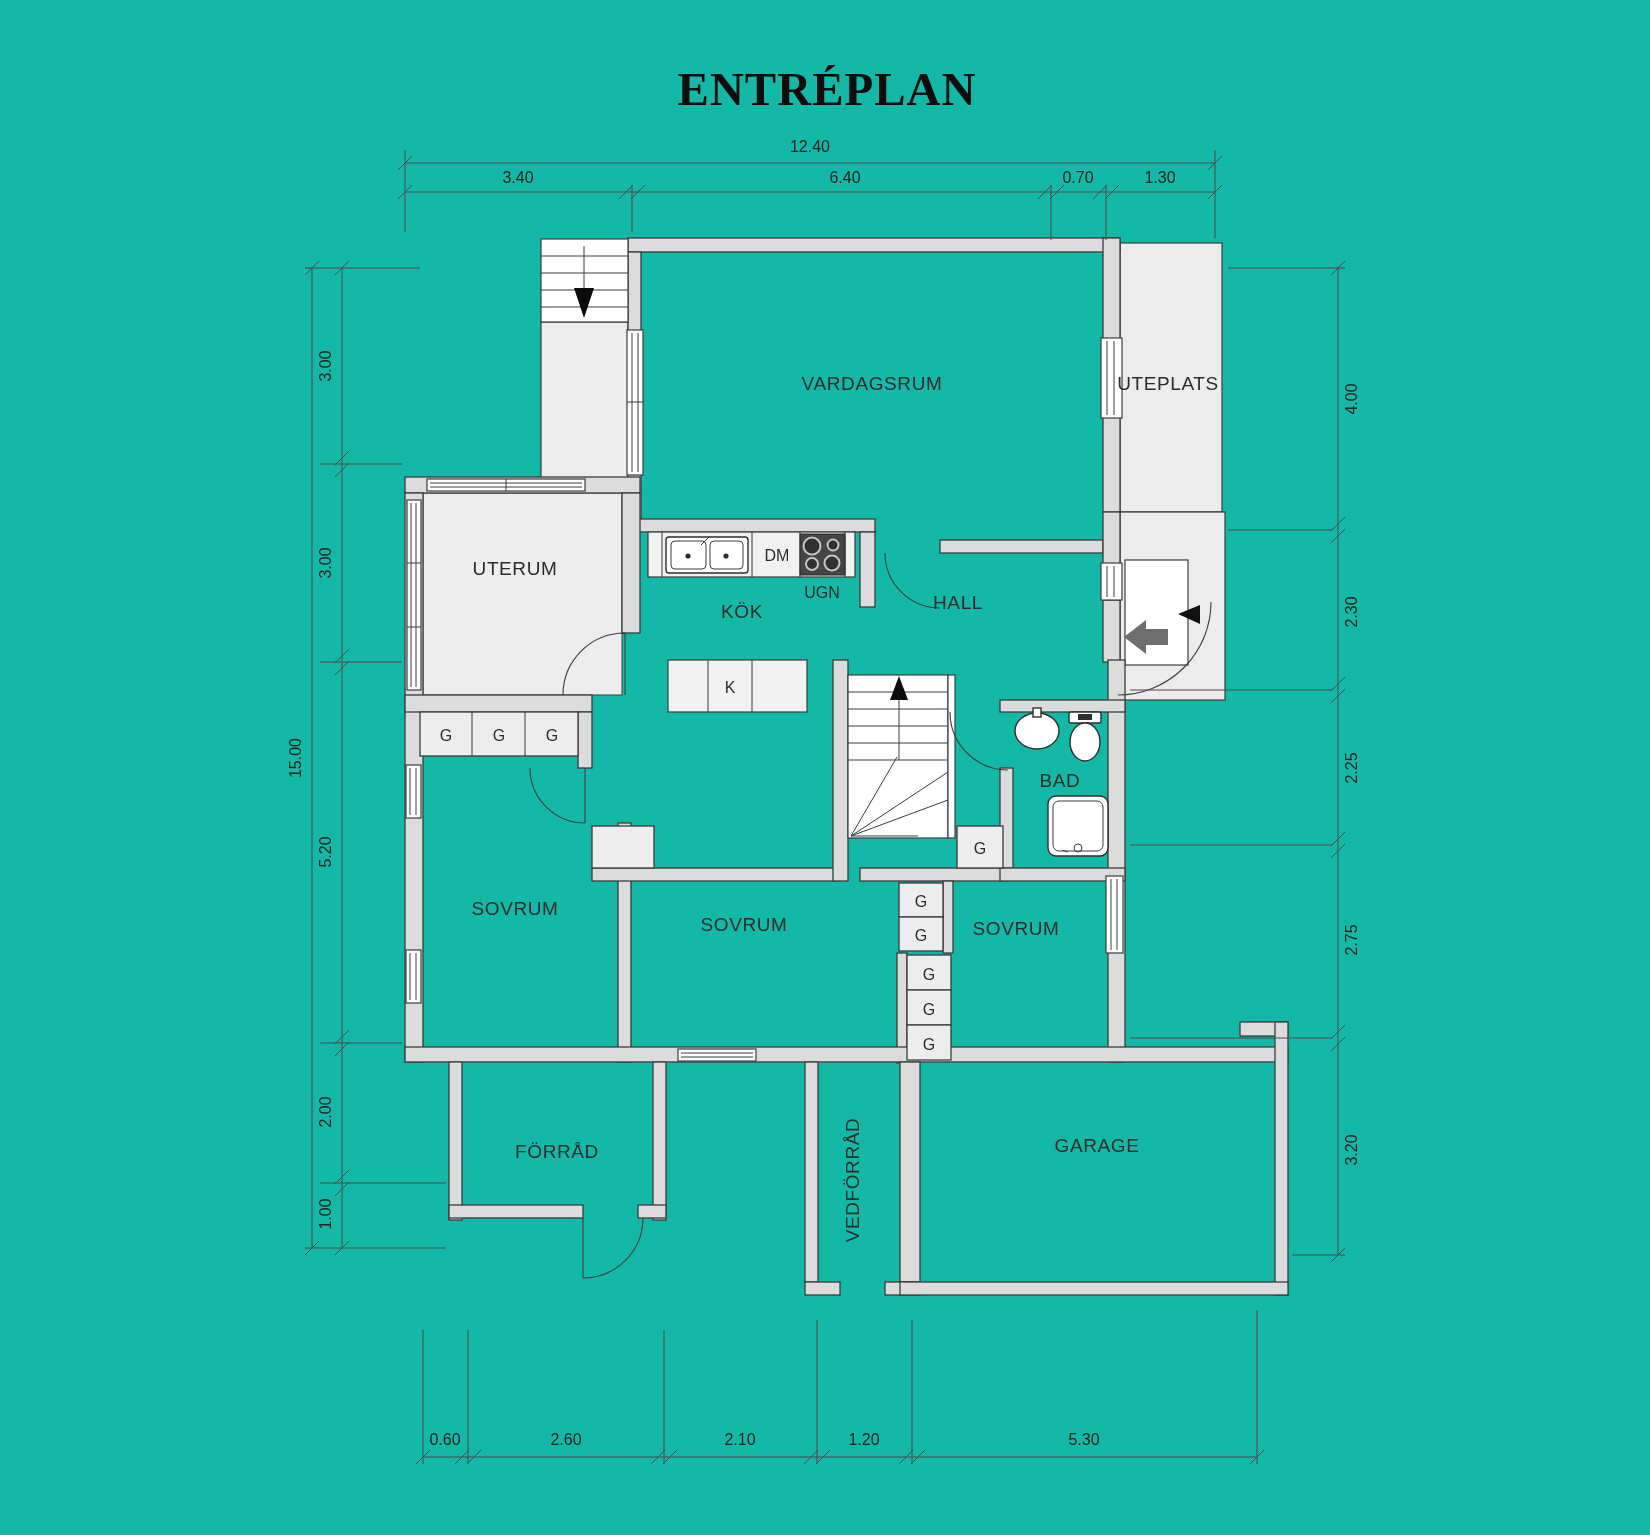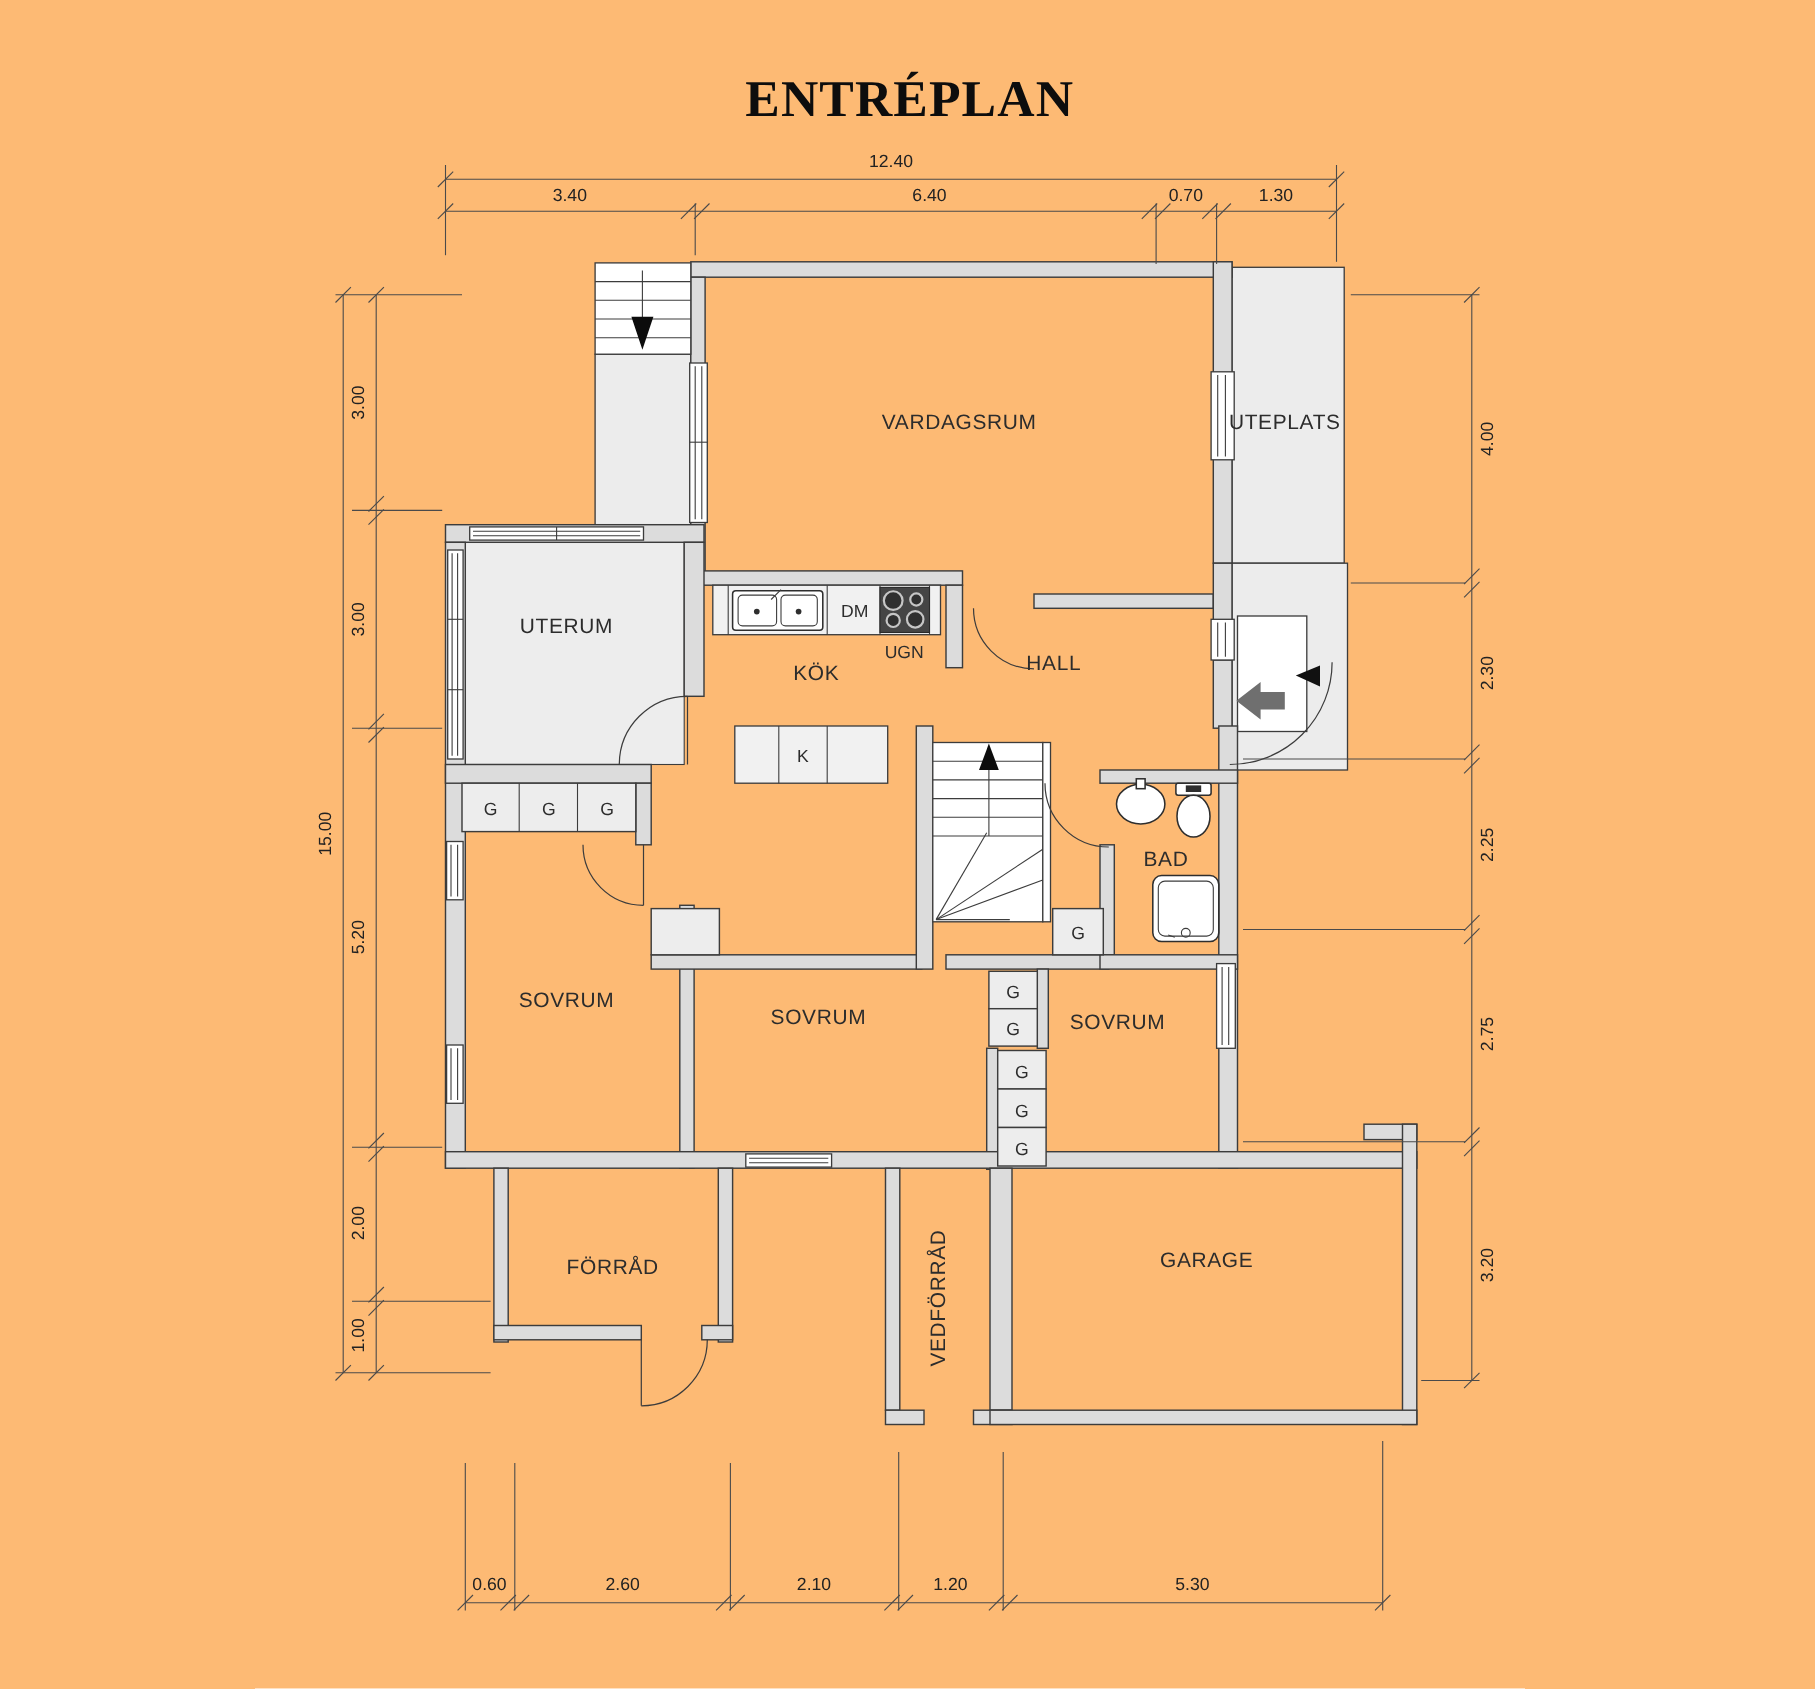--- a/index.html
+++ b/index.html
@@ -1,16 +1,16 @@
 <!DOCTYPE html>
 <html><head>
 <meta charset="utf-8">
 <style>
   html,body{margin:0;padding:0;background:#ffffff;}
-  .canvas{position:relative;width:1650px;height:1535px;background:#fdba74;overflow:hidden;
+  .canvas{position:relative;width:1650px;height:1535px;background:#14b8a6;overflow:hidden;
           font-family:"Liberation Sans", sans-serif;}
   svg{position:absolute;left:0;top:0;}
   
   .w      {fill:#dcdcdc;stroke:#3c3c3c;stroke-width:1.3;}
   .slab   {fill:#ececec;stroke:#3c3c3c;stroke-width:1.2;}
   .floor  {fill:#ededed;stroke:#3c3c3c;stroke-width:1;}
   .box    {fill:#ededed;stroke:#3c3c3c;stroke-width:1.3;}
   .counter{fill:#f1f1f1;stroke:#3c3c3c;stroke-width:1.2;}
   .thin   {stroke:#3c3c3c;stroke-width:1;fill:none;}
   .white  {fill:#ffffff;stroke:#3c3c3c;stroke-width:1.2;}

